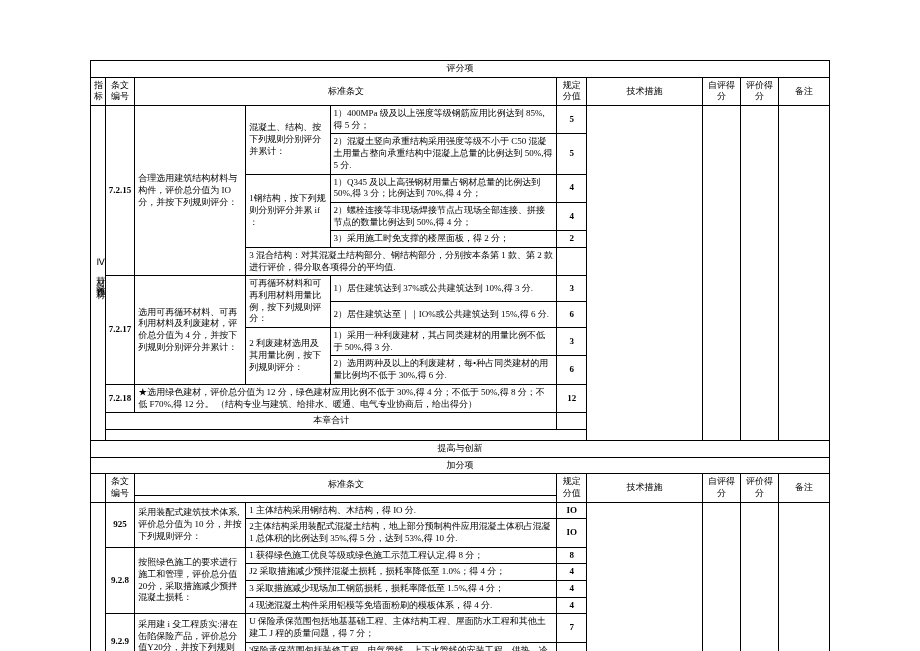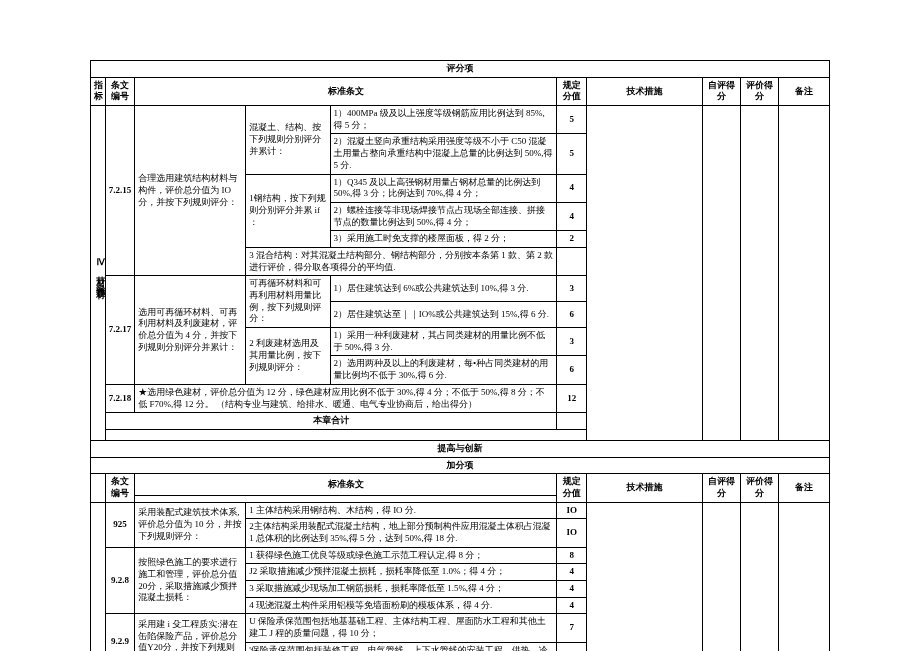--- a/index.html
+++ b/index.html
@@ -15,21 +15,21 @@
     width: 100%;
     table-layout: fixed;
   }
   td, th {
     border: 1px solid #000;
     padding: 2px 3px;
     vertical-align: middle;
     word-wrap: break-word;
     line-height: 1.3;
   }
-  .center { text-align: center; font-weight: bold; }
+  .center { text-align: center; }
   .vtext {
     writing-mode: vertical-rl;
     text-orientation: upright;
     text-align: center;
     letter-spacing: 2px;
   }
   .bold { font-weight: bold; }
 </style>
 </head>
 <body>
@@ -96,21 +96,21 @@
   </tr>
   <tr>
     <td colspan="2">3 混合结构：对其混凝土结构部分、钢结构部分，分别按本条第 1 款、第 2 款进行评价，得分取各项得分的平均值.</td>
     <td></td>
   </tr>
 
   <tr>
     <td rowspan="4" class="center bold">7.2.17</td>
     <td rowspan="4">选用可再循环材料、可再利用材料及利废建材，评价总分值为 4 分，并按下列规则分别评分并累计：</td>
     <td rowspan="2">可再循环材料和可再利用材料用量比例，按下列规则评分：</td>
-    <td>1）居住建筑达到 6%或公共建筑达到 10%,得 3 分.</td>
+    <td>1）居住建筑达到 37%或公共建筑达到 10%,得 3 分.</td>
     <td class="center bold">3</td>
   </tr>
   <tr>
     <td>2）居住建筑达至｜｜IO%或公共建筑达到 15%,得 6 分.</td>
     <td class="center bold">6</td>
   </tr>
   <tr>
     <td rowspan="2">2 利废建材选用及其用量比例，按下列规则评分：</td>
     <td>1）采用一种利废建材，其占同类建材的用量比例不低于 50%,得 3 分.</td>
     <td class="center bold">3</td>
@@ -159,21 +159,21 @@
     <td rowspan="2" class="center bold">925</td>
     <td rowspan="2">采用装配式建筑技术体系, 评价总分值为 10 分，并按下列规则评分：</td>
     <td colspan="2">1 主体结构采用钢结构、木结构，得 IO 分.</td>
     <td class="center bold">IO</td>
     <td rowspan="8"></td>
     <td rowspan="8" colspan="2"></td>
     <td rowspan="8"></td>
     <td rowspan="8"></td>
   </tr>
   <tr>
-    <td colspan="2">2主体结构采用装配式混凝土结构，地上部分预制构件应用混凝土体积占混凝 1 总体积的比例达到 35%,得 5 分，达到 50%,得 18 分.</td>
+    <td colspan="2">2主体结构采用装配式混凝土结构，地上部分预制构件应用混凝土体积占混凝 1 总体积的比例达到 35%,得 5 分，达到 53%,得 10 分.</td>
     <td class="center bold">IO</td>
   </tr>
 
   <tr>
     <td rowspan="4" class="center bold">9.2.8</td>
     <td rowspan="4">按照绿色施工的要求进行施工和管理，评价总分值20分，采取措施减少预拌混凝土损耗：</td>
     <td colspan="2">1 获得绿色施工优良等级或绿色施工示范工程认定,得 8 分；</td>
     <td class="center bold">8</td>
   </tr>
   <tr>
@@ -185,21 +185,21 @@
     <td class="center bold">4</td>
   </tr>
   <tr>
     <td colspan="2">4 现浇混凝土构件采用铝模等免墙面粉刷的模板体系，得 4 分.</td>
     <td class="center bold">4</td>
   </tr>
 
   <tr>
     <td rowspan="2" class="center bold">9.2.9</td>
     <td rowspan="2">采用建 i 殳工程质实:潜在缶陷保险产品，评价总分值Y20分，并按下列规则分别H 分并累计:</td>
-    <td colspan="2">U 保险承保范围包括地基基础工程、主体结构工程、屋面防水工程和其他土建工 J 程的质量问题，得 10 分；</td>
+    <td colspan="2">U 保险承保范围包括地基基础工程、主体结构工程、屋面防水工程和其他土建工 J 程的质量问题，得 7 分；</td>
     <td class="center bold">7</td>
   </tr>
   <tr>
     <td colspan="2">'保险承保范围包括装修工程，电气管线、上下水管线的安装工程，供热、冷冻系统工程的质量问题，得 IO 分.</td>
     <td class="center bold">IO</td>
   </tr>
 
 </tbody>
   </table>
 

